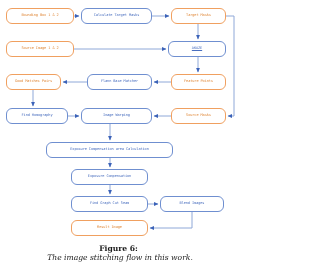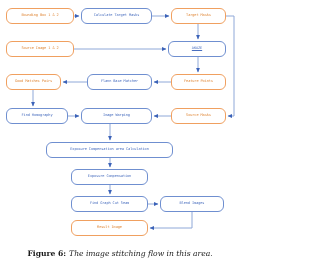--- a/index.html
+++ b/index.html
@@ -41,20 +41,21 @@
   .node.u .lbl{ text-decoration:underline; }
 
   svg.wires{position:absolute;left:0;top:0;width:240px;height:238px;}
 
   #caption{
     position:absolute;left:0;top:238px;width:240px;height:30px;
     display:flex;align-items:center;justify-content:center;
     font-family:"DejaVu Serif", serif;
     font-size:7.6px;
     color:#1a1a1a;
+    flex-direction:column;
   }
   #caption .cap-label{font-weight:bold;margin-right:3px;}
   #caption .cap-text{font-style:italic;}
 </style>
 </head>
 <body>
 
 <div id="diagram">
   <svg class="wires" viewBox="0 0 240 238">
     <defs>
@@ -134,14 +135,14 @@
         <span class="lbl" style="font-size: 3.6px;">Blend Images</span>
       </div>
       <div class="node orange" style="left: 71px; top: 220px; width: 77px; height: 16px;">
         <span class="lbl" style="font-size: 3.6px;">Result Image</span>
       </div>
     </div>
 </div>
 
 <div id="caption">
   <span class="cap-label">Figure 6:</span>
-  <span class="cap-text">The image stitching flow in this area.</span>
+  <span class="cap-text">The image stitching flow in this work.</span>
 </div>
 
 </body></html>

